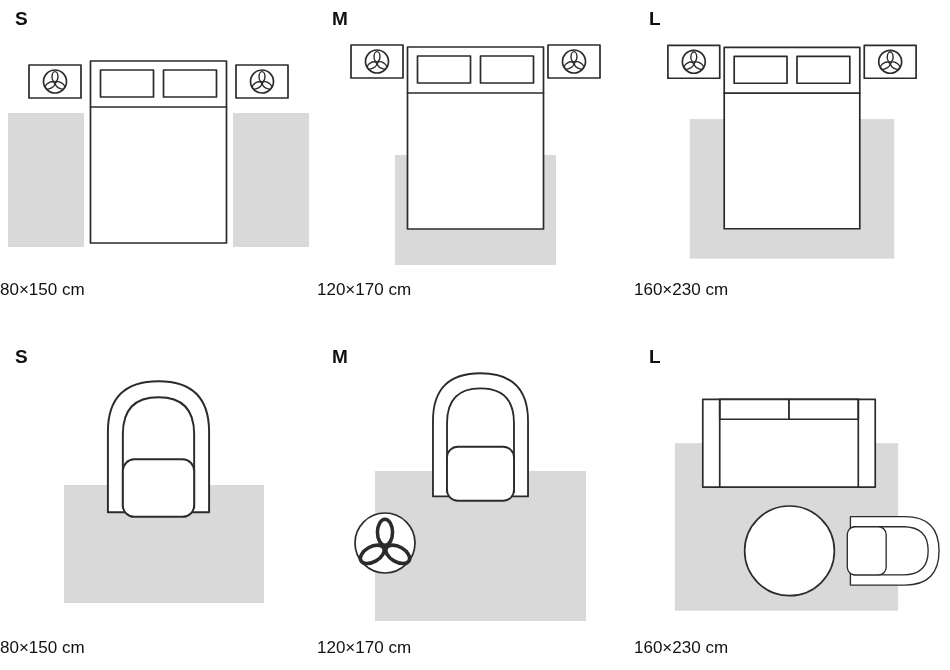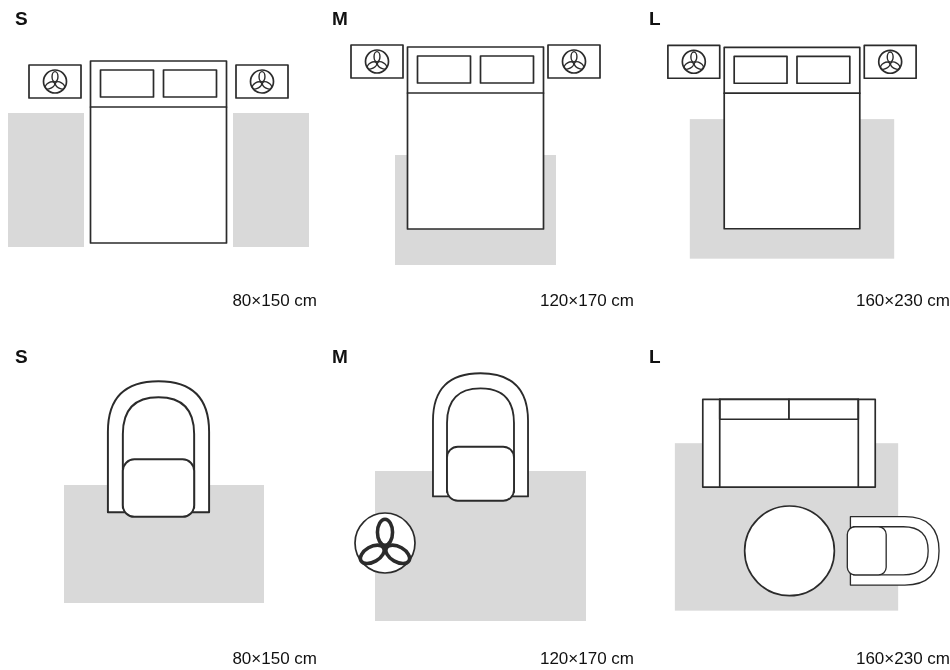--- a/index.html
+++ b/index.html
@@ -24,23 +24,23 @@
   }
   .panel{display:flex;flex-direction:column;}
   .panel-label{
     padding:8px 0 2px 15px;
     font-size:19px;
     font-weight:700;
     line-height:1.2;
   }
   .row-bottom .panel-label{padding-top:34px;}
   .panel-caption{
-    text-align:right;
+    text-align:left;
     font-size:17px;
-    margin-top:13px;
+    margin-top:2px;
   }
   svg{display:block;}
   .rug{fill:var(--c-rug);stroke:none;}
   .furn{fill:var(--c-bg);stroke:var(--c-line);stroke-width:1.7;stroke-linejoin:round;stroke-linecap:round;}
   .ln{fill:none;stroke:var(--c-line);stroke-width:1.7;stroke-linejoin:round;stroke-linecap:round;}
   .defs-holder{position:absolute;width:0;height:0;overflow:hidden;}
 </style>
 </head>
 <body>
 

